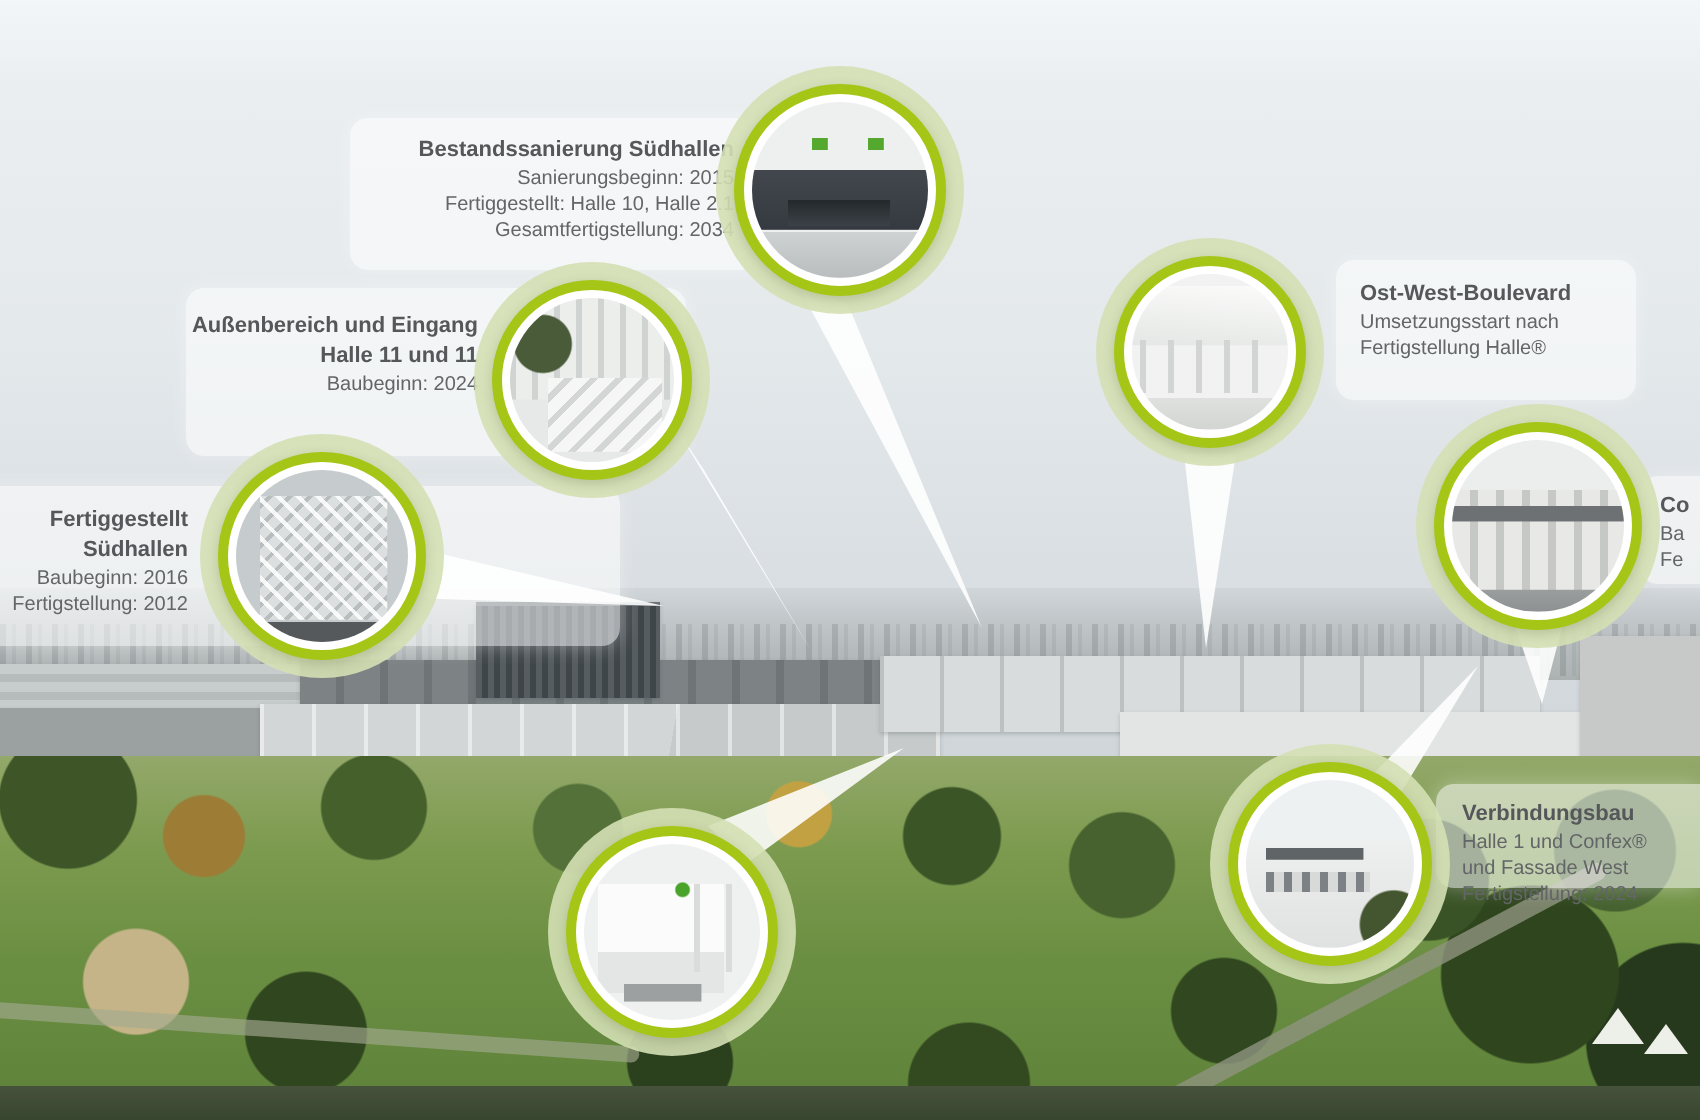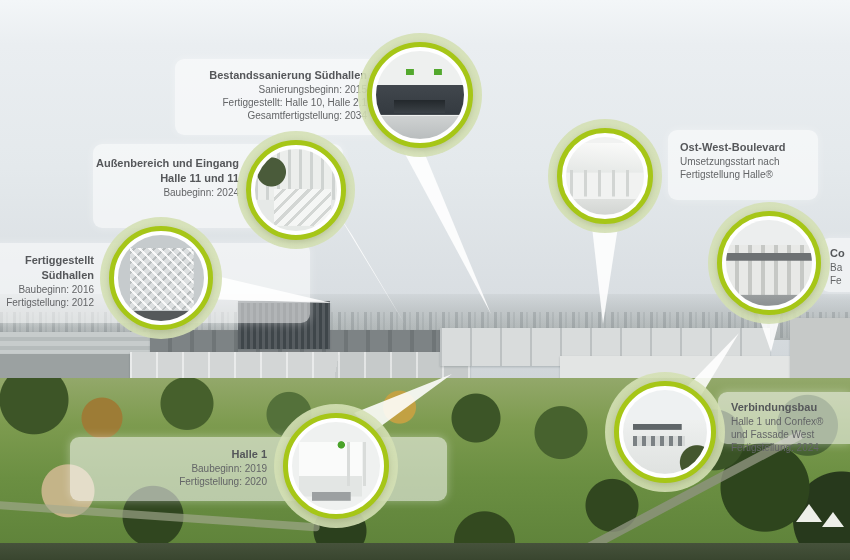--- a/index.html
+++ b/index.html
@@ -151,25 +151,20 @@
     <div class="panel-line">Fe</div>
   </div>
 
   <div class="abs label-panel align-left" style="left:718px;top:392px;width:132px;height:52px;padding:8px 4px 6px 13px;border-radius:9px 0 0 9px;">
     <div class="panel-title">Verbindungsbau</div>
     <div class="panel-line">Halle 1 und Confex®</div>
     <div class="panel-line">und Fassade West</div>
     <div class="panel-line">Fertigstellung: 2024</div>
   </div>
 
-  <div class="abs label-panel align-right" style="left:70px;top:437px;width:377px;height:64px;padding:10px 180px 8px 6px;">
-    <div class="panel-title">Halle 1</div>
-    <div class="panel-line">Baubeginn: 2019</div>
-    <div class="panel-line">Fertigstellung: 2020</div>
-  </div>
 
   <svg class="abs" width="850" height="560" style="left:0;top:0;" viewBox="0 0 850 560">
     <polygon points="204,273 204,299 332,303" fill="rgba(255,255,255,0.88)"></polygon>
     <polygon points="338,214 352,235 406,326" fill="rgba(255,255,255,0.88)"></polygon>
     <polygon points="398,141 424,152 491,314" fill="rgba(255,255,255,0.88)"></polygon>
     <polygon points="592,227 618,227 603,324" fill="rgba(255,255,255,0.88)"></polygon>
     <polygon points="754,303 783,306 771,352" fill="rgba(255,255,255,0.88)"></polygon>
     <polygon points="677,397 691,412 739,333" fill="rgba(255,255,255,0.88)"></polygon>
     <polygon points="354,413 373,432 452,374" fill="rgba(255,255,255,0.88)"></polygon>
   </svg>

